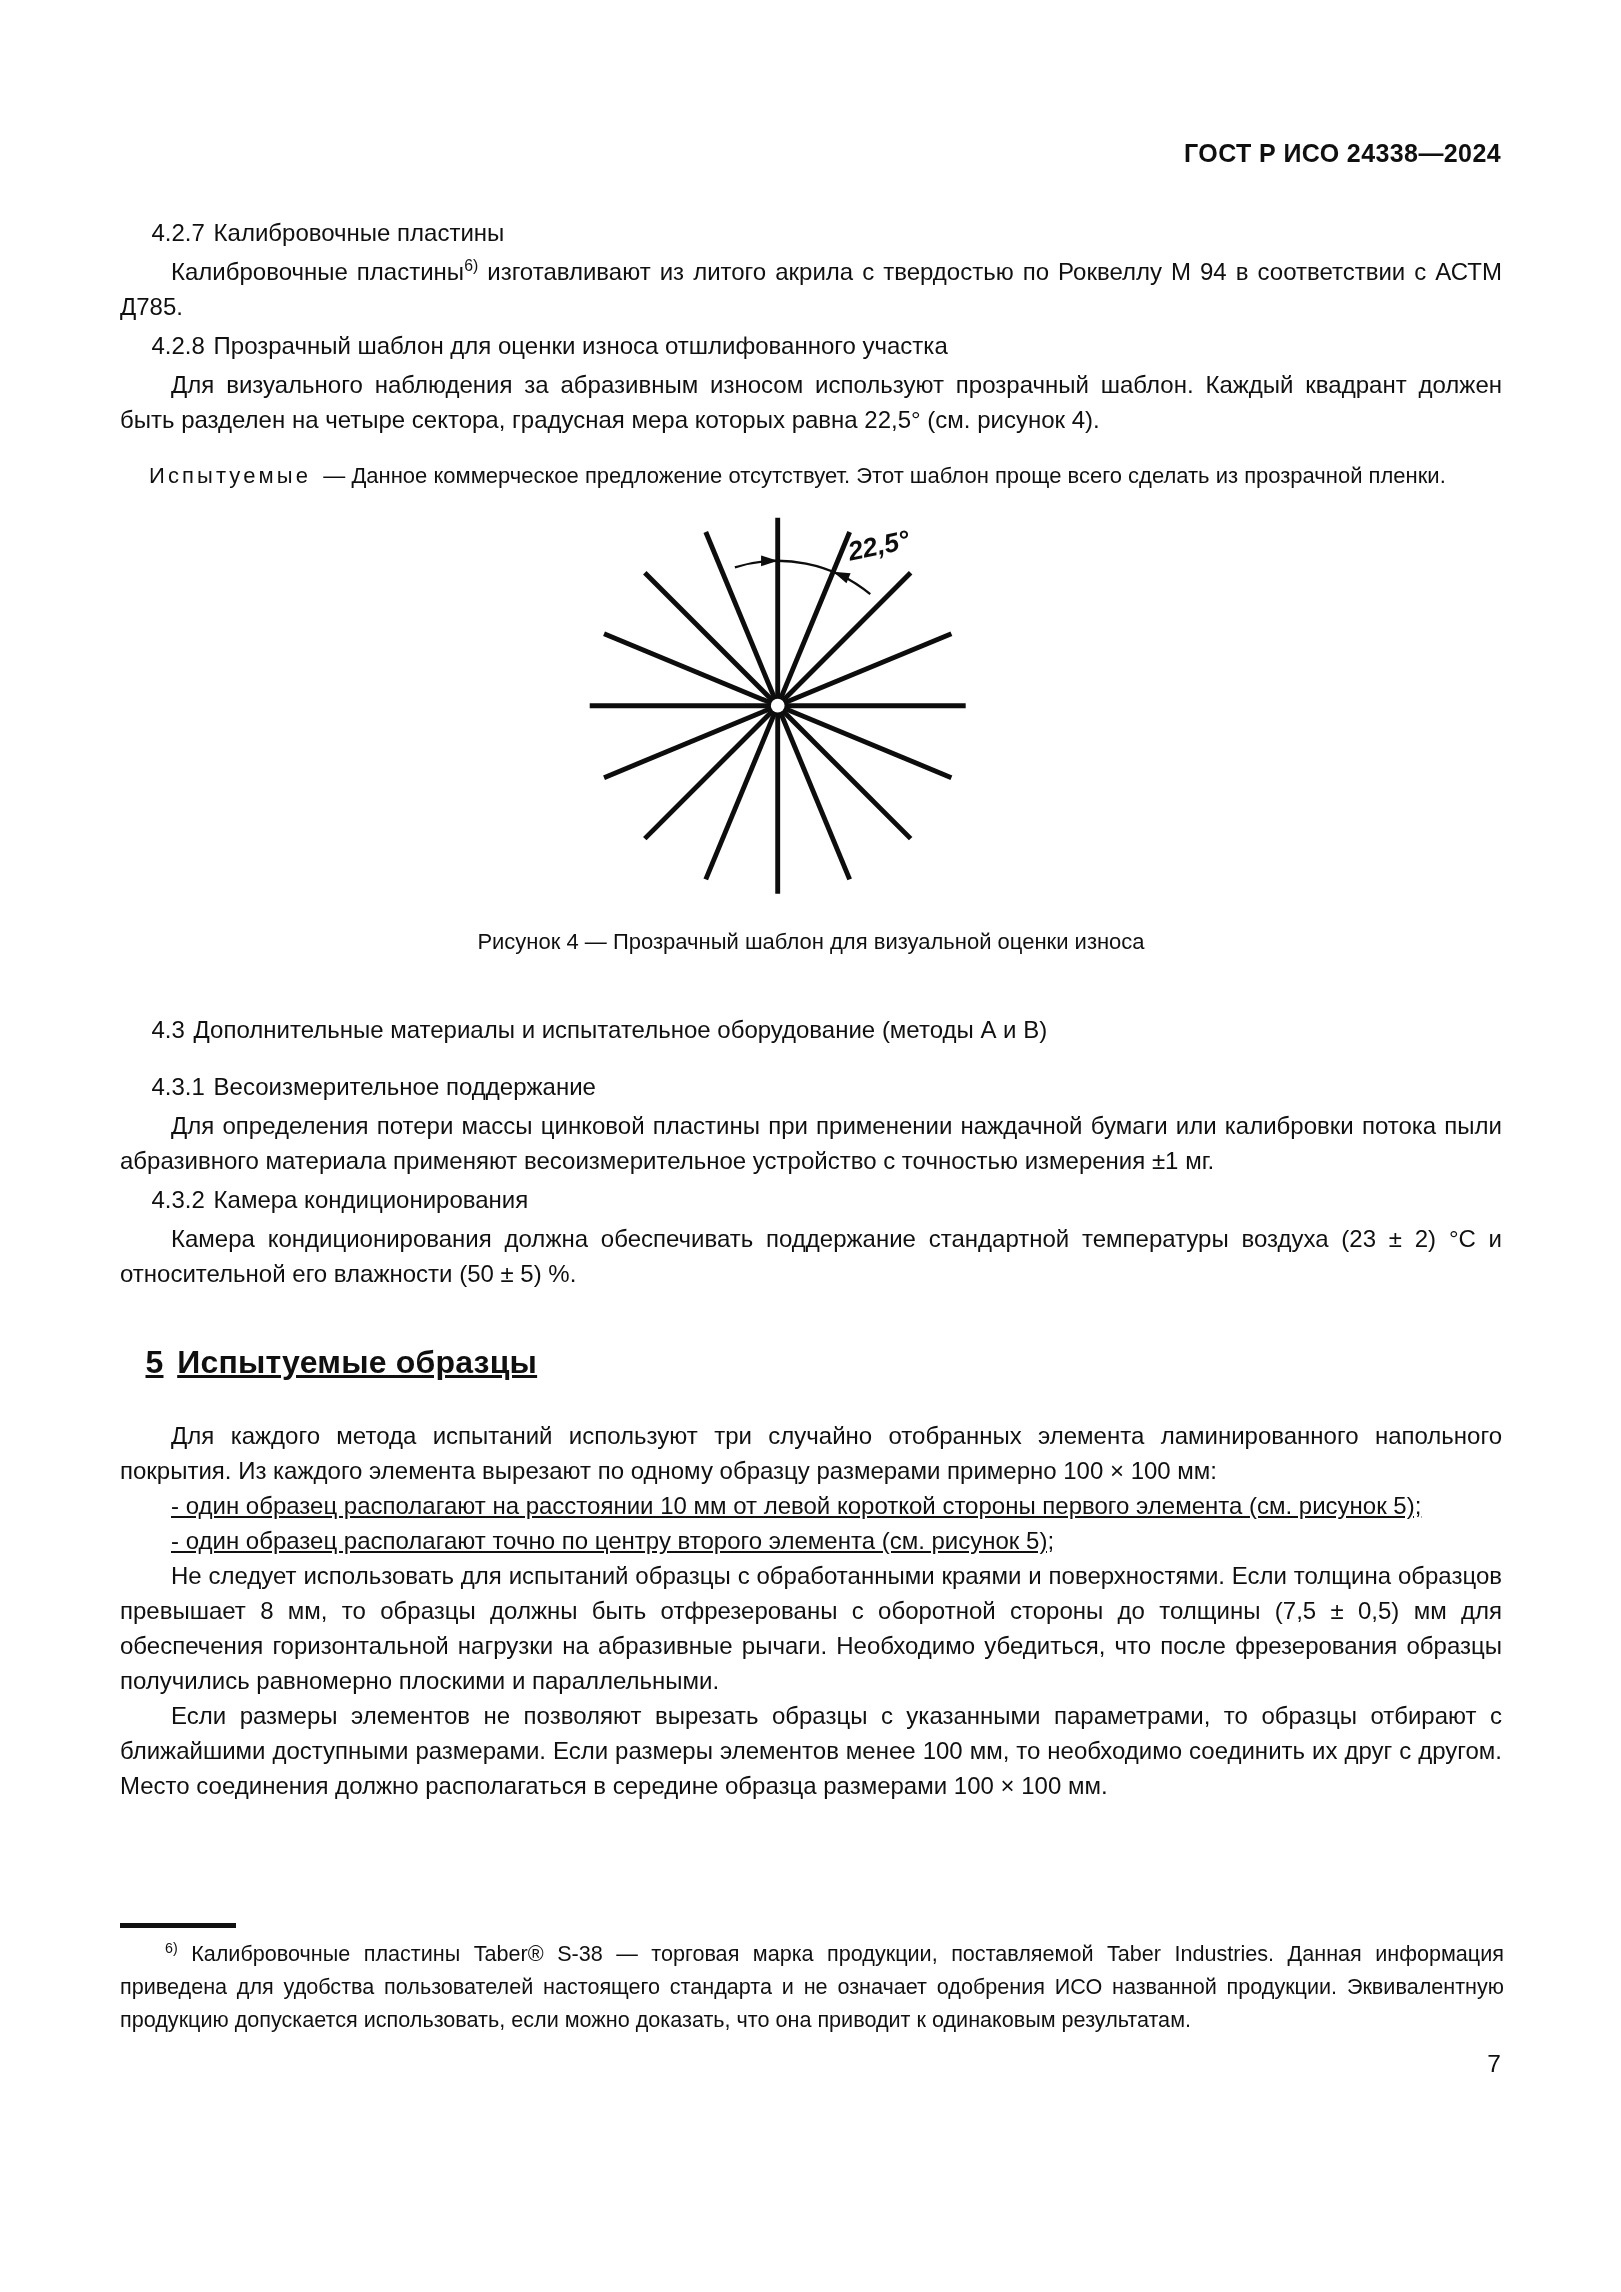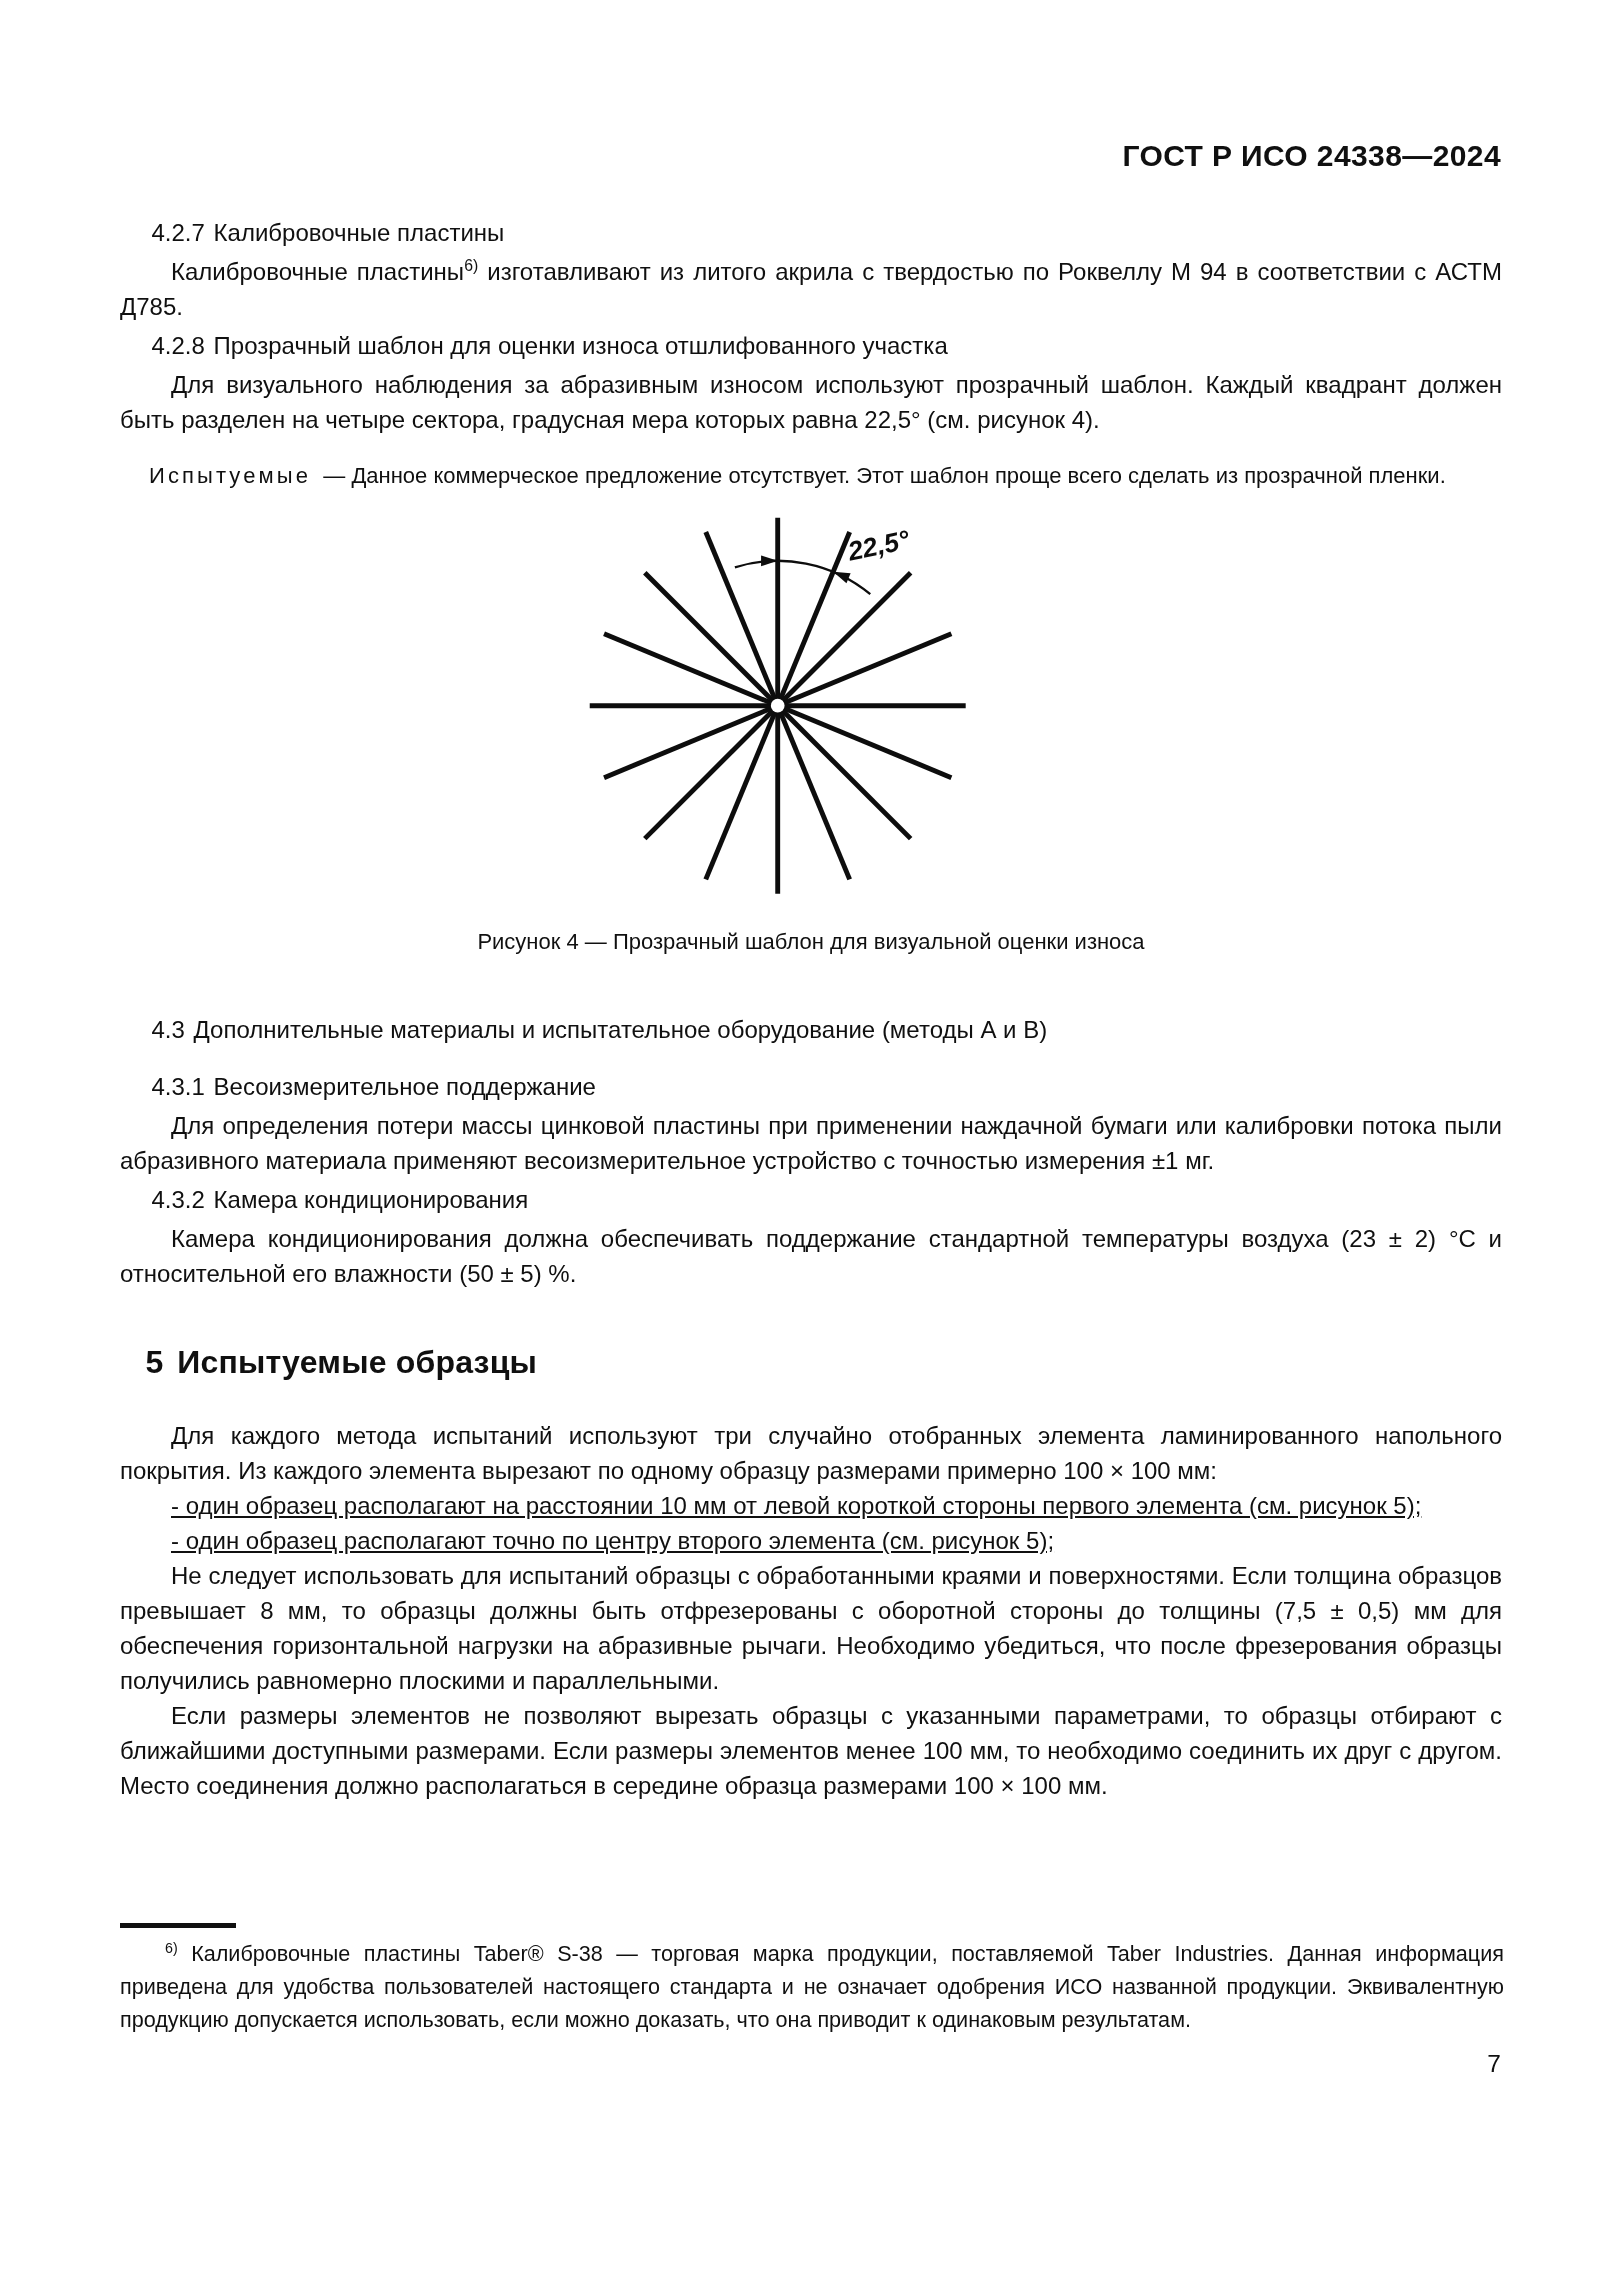--- a/index.html
+++ b/index.html
@@ -13,21 +13,21 @@
     overflow:hidden;
   }
   .page {
     position:absolute; inset:0;
     padding:0;
   }
   
   .header {
     position:absolute;
     top:139px; right:120px;
-    font-size:30px;
+    font-size:25px;
     font-weight:bold;
     letter-spacing:0.4px;
     white-space:nowrap;
   }
   
   .col {
     position:absolute;
     left:120px; top:211px;
     width:1382px;
   }
@@ -66,20 +66,21 @@
   sup { font-size:0.66em; vertical-align:super; line-height:0; }
 
   
   .h-section {
     font-weight:bold;
     font-size:32px;
     line-height:41px;
     margin:0;
     text-indent:25.5px;
     letter-spacing:0.2px;
+    text-decoration:underline;
   }
   .h-section .num { margin-right:13.7px; }
 
   
   .figure-wrap {
     position:relative;
     width:100%;
     height:421px;
   }
   .figure-wrap svg { display:block; margin:0 auto; }

